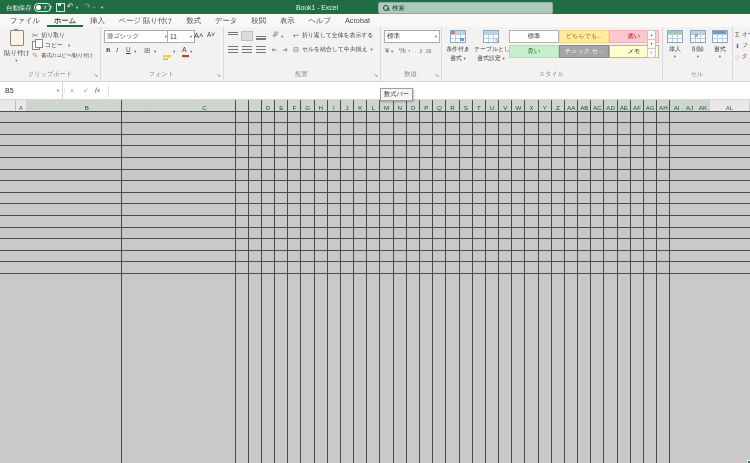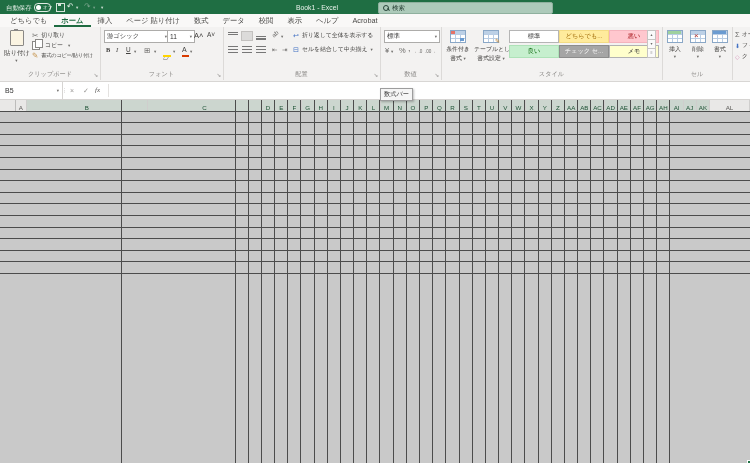--- a/index.html
+++ b/index.html
@@ -76,21 +76,21 @@
   <span class="abs tinycaret" style="left:93px;top:5px;color:#79a38c">▾</span>
   <span class="abs tinycaret" style="left:101px;top:5px">▾</span>
   <span class="abs ttxt" style="left:296px;top:3.5px;font-size:6.8px">Book1 - Excel</span>
   <div class="abs" id="search-box">
     <span class="lens"></span>
     <span>検索</span>
   </div>
 </div>
 
 <div id="tabrow" class="abs">
-    <div class="tab">どちらでも</div>
+    <div class="tab">ファイル</div>
     <div class="tab active">ホーム</div>
     <div class="tab">挿入</div>
     <div class="tab">ページ 貼り付け</div>
     <div class="tab">数式</div>
     <div class="tab">データ</div>
     <div class="tab">校閲</div>
     <div class="tab">表示</div>
     <div class="tab">ヘルプ</div>
     <div class="tab">Acrobat</div>
   </div>

